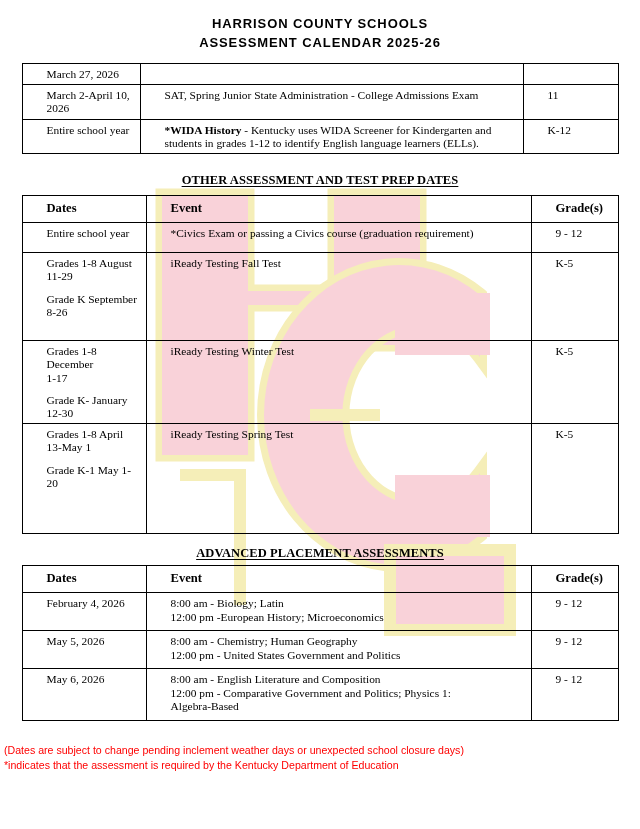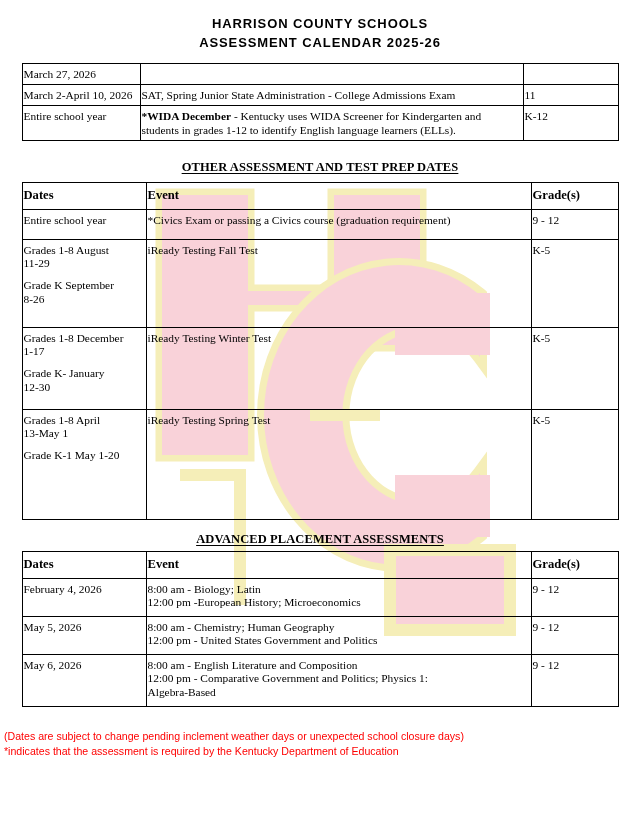--- a/index.html
+++ b/index.html
@@ -64,21 +64,21 @@
   
   table.cal {
     border-collapse: collapse;
     table-layout: fixed;
     background: transparent;
     margin: 0 auto;
   }
   table.cal td, table.cal th {
     border: 1px solid #000000;
     vertical-align: top;
-    padding: 4px 6px 3px 1px;
+    padding: 4px 6px 3px 24px;
     font-size: 11.4px;
     line-height: 13.2px;
     background: transparent;
     text-align: left;
     font-weight: normal;
   }
   table.cal th {
     font-weight: bold;
     font-size: 12.6px;
     padding-top: 6px;
@@ -166,21 +166,21 @@
           <td></td>
           <td></td>
         </tr>
         <tr>
           <td>March 2-April 10, 2026</td>
           <td>SAT, Spring Junior State Administration - College Admissions Exam</td>
           <td>11</td>
         </tr>
         <tr>
           <td>Entire school year</td>
-          <td><b class="inline">*WIDA December</b><span> - Kentucky uses WIDA Screener for Kindergarten and students in grades 1-12 to identify English language learners (ELLs).</span></td>
+          <td><b class="inline">*WIDA History</b><span> - Kentucky uses WIDA Screener for Kindergarten and students in grades 1-12 to identify English language learners (ELLs).</span></td>
           <td>K-12</td>
         </tr>
       </tbody>
     </table>
   </div>
 
   <div class="section-heading head-2">
     <span>OTHER ASSESSMENT AND TEST PREP DATES</span>
   </div>
 

